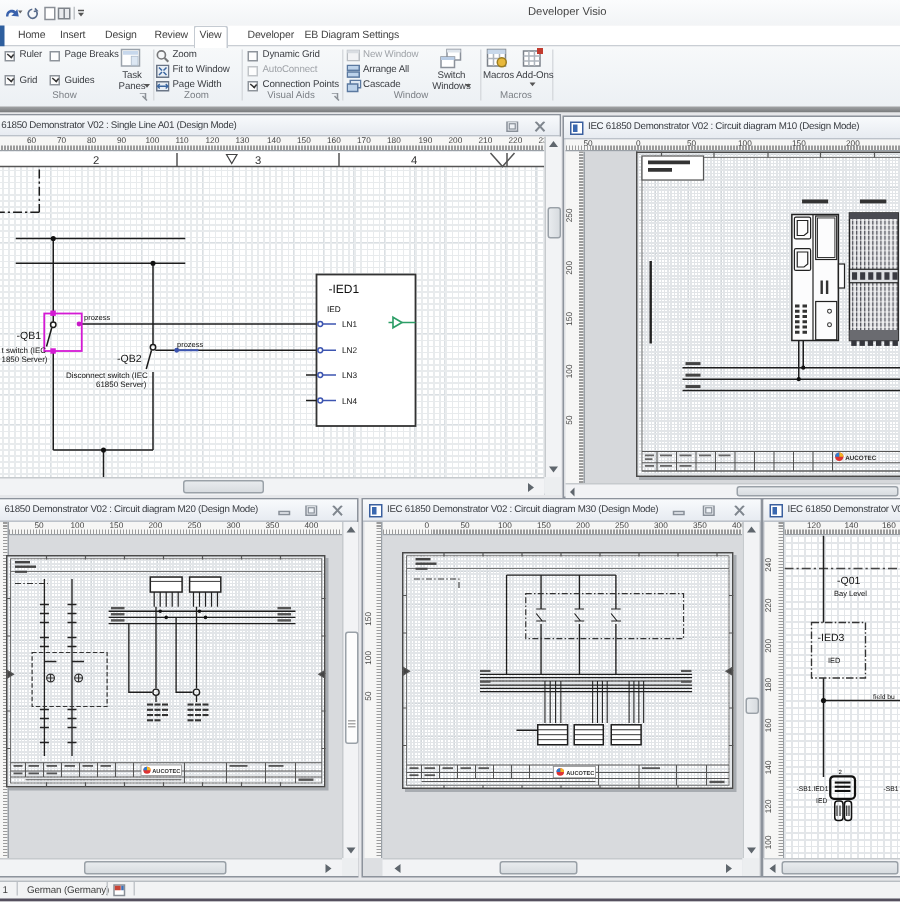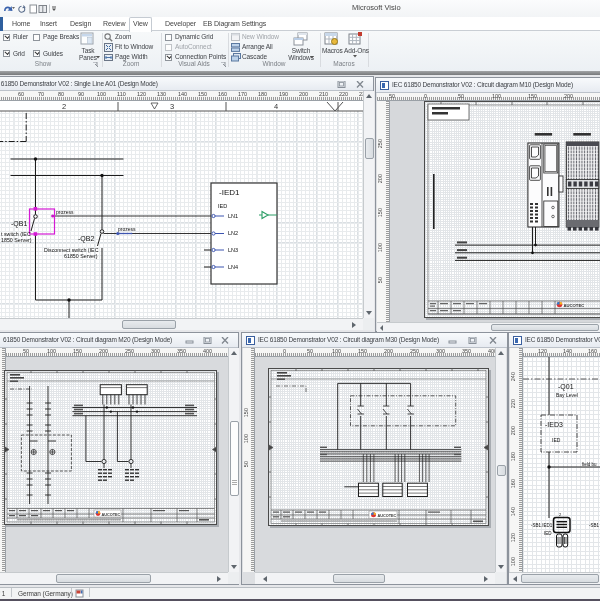--- a/index.html
+++ b/index.html
@@ -41,21 +41,21 @@
 .sheet{position:absolute;background:#fff;border:1px solid #4a4a4a;box-shadow:2px 2px 0 #a8acb1;}
 .grid2{background-image:repeating-linear-gradient(90deg,#e2e5e8 0 1px,transparent 1px 2.2px),repeating-linear-gradient(180deg,#e2e5e8 0 1px,transparent 1px 2.2px),repeating-linear-gradient(90deg,#d2d7db 0 1px,transparent 1px 11px),repeating-linear-gradient(180deg,#d2d7db 0 1px,transparent 1px 11px);}
 .grid4{background-image:repeating-linear-gradient(90deg,#e8ebed 0 1px,transparent 1px 4.05px),repeating-linear-gradient(180deg,#e8ebed 0 1px,transparent 1px 4.05px),repeating-linear-gradient(90deg,#dadfe3 0 1px,transparent 1px 20.2px),repeating-linear-gradient(180deg,#dadfe3 0 1px,transparent 1px 20.2px);}
 
 #status{left:0;top:587px;width:600px;height:12px;background:#f2f3f4;border-top:1px solid #b9bec3;font-size:7px;color:#3e3e3e;}
 #bottombar{left:0;top:599px;width:600px;height:2px;background:#55505e;}
 .sep{position:absolute;top:1px;width:1px;height:9px;background:#c3c7cb;}
 </style></head>
 <body>
 <div class="abs" id="titlebar"></div>
-<div class="abs" id="apptitle">Microsoft Visio</div>
+<div class="abs" id="apptitle">Developer Visio</div>
 <div class="abs" id="tabrow"></div>
 <div class="abs" id="filetab"></div>
 <div class="abs" id="activetab"></div>
 <div class="tab" style="left:12px;">Home</div>
 <div class="tab" style="left:40px;">Insert</div>
 <div class="tab" style="left:70px;">Design</div>
 <div class="tab" style="left:103px;">Review</div>
 <div class="tab" style="left:133px;z-index:3;">View</div>
 <div class="tab" style="left:165px;">Developer</div>
 <div class="tab" style="left:203px;">EB Diagram Settings</div>

